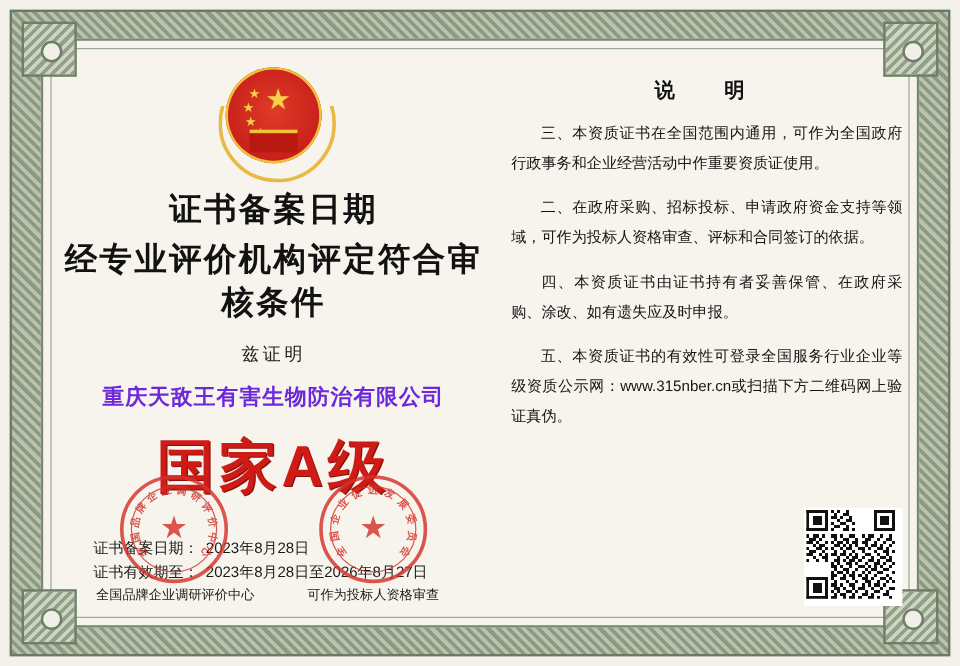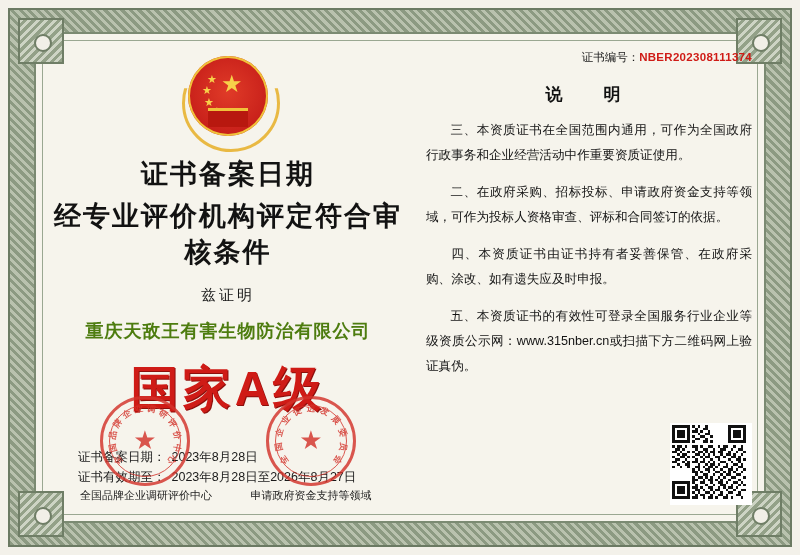--- a/index.html
+++ b/index.html
@@ -91,21 +91,21 @@
 
   .title1,.title2{
     color:#121212;font-weight:bold;letter-spacing:2px;text-align:center;
   }
   .title1{font-size:27px;margin-top:8px;}
   .title2{font-size:27px;margin-top:6px;}
   .zizhengming{
     font-size:15px;color:#1b1b1b;margin-top:16px;letter-spacing:3px;
   }
   .company{
-    font-size:18px;color:#4d7c0f;font-weight:bold;margin-top:14px;letter-spacing:1px;
+    font-size:18px;color:#6d28d9;font-weight:bold;margin-top:14px;letter-spacing:1px;
   }
   .grade{
     margin-top:14px;font-size:48px;font-weight:bold;letter-spacing:4px;
     color:#cf1b16;
     text-shadow:1px 1px 0 #8d0f0c;
   }
   .dates{
     margin-top:26px;width:300px;font-size:12.5px;color:#1a1a1a;line-height:20px;
   }
   .dates .row{display:flex;}
@@ -243,29 +243,26 @@
                 <span style="transform: rotate(-25deg) translate(0px, -32px) rotate(0deg) translate(-50%, -50%);">促</span>
                 <span style="transform: rotate(0deg) translate(0px, -32px) rotate(0deg) translate(-50%, -50%);">进</span>
                 <span style="transform: rotate(25deg) translate(0px, -32px) rotate(0deg) translate(-50%, -50%);">发</span>
                 <span style="transform: rotate(50deg) translate(0px, -32px) rotate(0deg) translate(-50%, -50%);">展</span>
                 <span style="transform: rotate(75deg) translate(0px, -32px) rotate(0deg) translate(-50%, -50%);">委</span>
                 <span style="transform: rotate(100deg) translate(0px, -32px) rotate(0deg) translate(-50%, -50%);">员</span>
                 <span style="transform: rotate(125deg) translate(0px, -32px) rotate(0deg) translate(-50%, -50%);">会</span>
               </div>
             <div class="sstar">★</div>
           </div>
-          <div class="sealcap">申请政府资金支持等领域</div>
+          <div class="sealcap">可作为投标人资格审查</div>
         </div>
       </div>
     </div>
 
     <div class="right">
-      <div class="certno">
-        <span>证书编号：</span><span class="no">NBER202308111374</span>
-      </div>
 
       <div class="shuoming">说　明</div>
 
       <div class="para"><span class="ind"></span><span>三、本资质证书在全国范围内通用，可作为全国政府行政事务和企业经营活动中作重要资质证使用。</span></div>
       <div class="para"><span class="ind"></span><span>二、在政府采购、招标投标、申请政府资金支持等领域，可作为投标人资格审查、评标和合同签订的依据。</span></div>
       <div class="para"><span class="ind"></span><span>四、本资质证书由证书持有者妥善保管、在政府采购、涂改、如有遗失应及时申报。</span></div>
       <div class="para"><span class="ind"></span><span>五、本资质证书的有效性可登录全国服务行业企业等级资质公示网：www.315nber.cn或扫描下方二维码网上验证真伪。</span></div>
 
       <div class="qr">
         <svg width="74" height="74" viewBox="0 0 29 29" shape-rendering="crispEdges">

